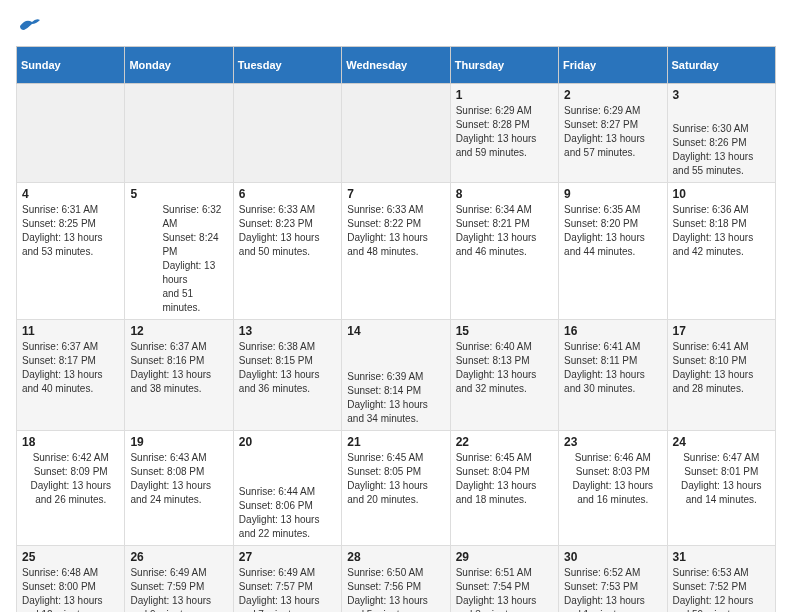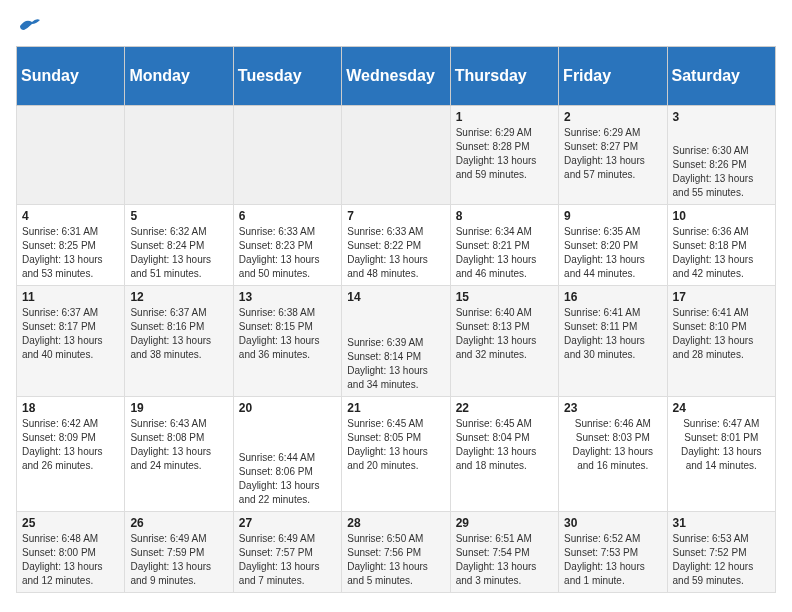--- a/index.html
+++ b/index.html
@@ -53,23 +53,23 @@
       font-size: 15px;
       color: #444;
     }
     table {
       width: 100%;
       border-collapse: collapse;
     }
     thead tr th {
       background-color: #2a74bc;
       color: white;
-      font-size: 16px;
-      font-weight: bold;
-      padding: 20px 4px;
+      font-size: 11px;
+      font-weight: bold;
+      padding: 12px 4px;
       text-align: left;
       border: 1px solid #ccc;
     }
     tbody tr td {
       vertical-align: top;
       border: 1px solid #ddd;
       padding: 4px 5px;
       font-size: 10.5px;
       color: #222;
       height: 80px;
@@ -160,21 +160,21 @@
       <tr>
         <td>
           <span class="day-number">4</span>
           <div class="cell-content" style="white-space: pre-line;">Sunrise: 6:31 AM
 Sunset: 8:25 PM
 Daylight: 13 hours
 and 53 minutes.</div>
         </td>
         <td>
           <span class="day-number">5</span>
-          <div class="cell-content" style="white-space: pre-line;">Sunrise: 6:32 AM
+          <div class="cell-content" style="white-space: pre-line; margin-left: 32px;">Sunrise: 6:32 AM
 Sunset: 8:24 PM
 Daylight: 13 hours
 and 51 minutes.</div>
         </td>
         <td>
           <span class="day-number">6</span>
           <div class="cell-content" style="white-space: pre-line;">Sunrise: 6:33 AM
 Sunset: 8:23 PM
 Daylight: 13 hours
 and 50 minutes.</div>
@@ -255,21 +255,21 @@
           <span class="day-number">17</span>
           <div class="cell-content" style="white-space: pre-line;">Sunrise: 6:41 AM
 Sunset: 8:10 PM
 Daylight: 13 hours
 and 28 minutes.</div>
         </td>
       </tr>
       <tr>
         <td>
           <span class="day-number">18</span>
-          <div class="cell-content" style="white-space: pre-line;">Sunrise: 6:42 AM
+          <div class="cell-content" style="white-space: pre-line; text-align: center;">Sunrise: 6:42 AM
 Sunset: 8:09 PM
 Daylight: 13 hours
 and 26 minutes.</div>
         </td>
         <td>
           <span class="day-number">19</span>
           <div class="cell-content" style="white-space: pre-line;">Sunrise: 6:43 AM
 Sunset: 8:08 PM
 Daylight: 13 hours
 and 24 minutes.</div>

